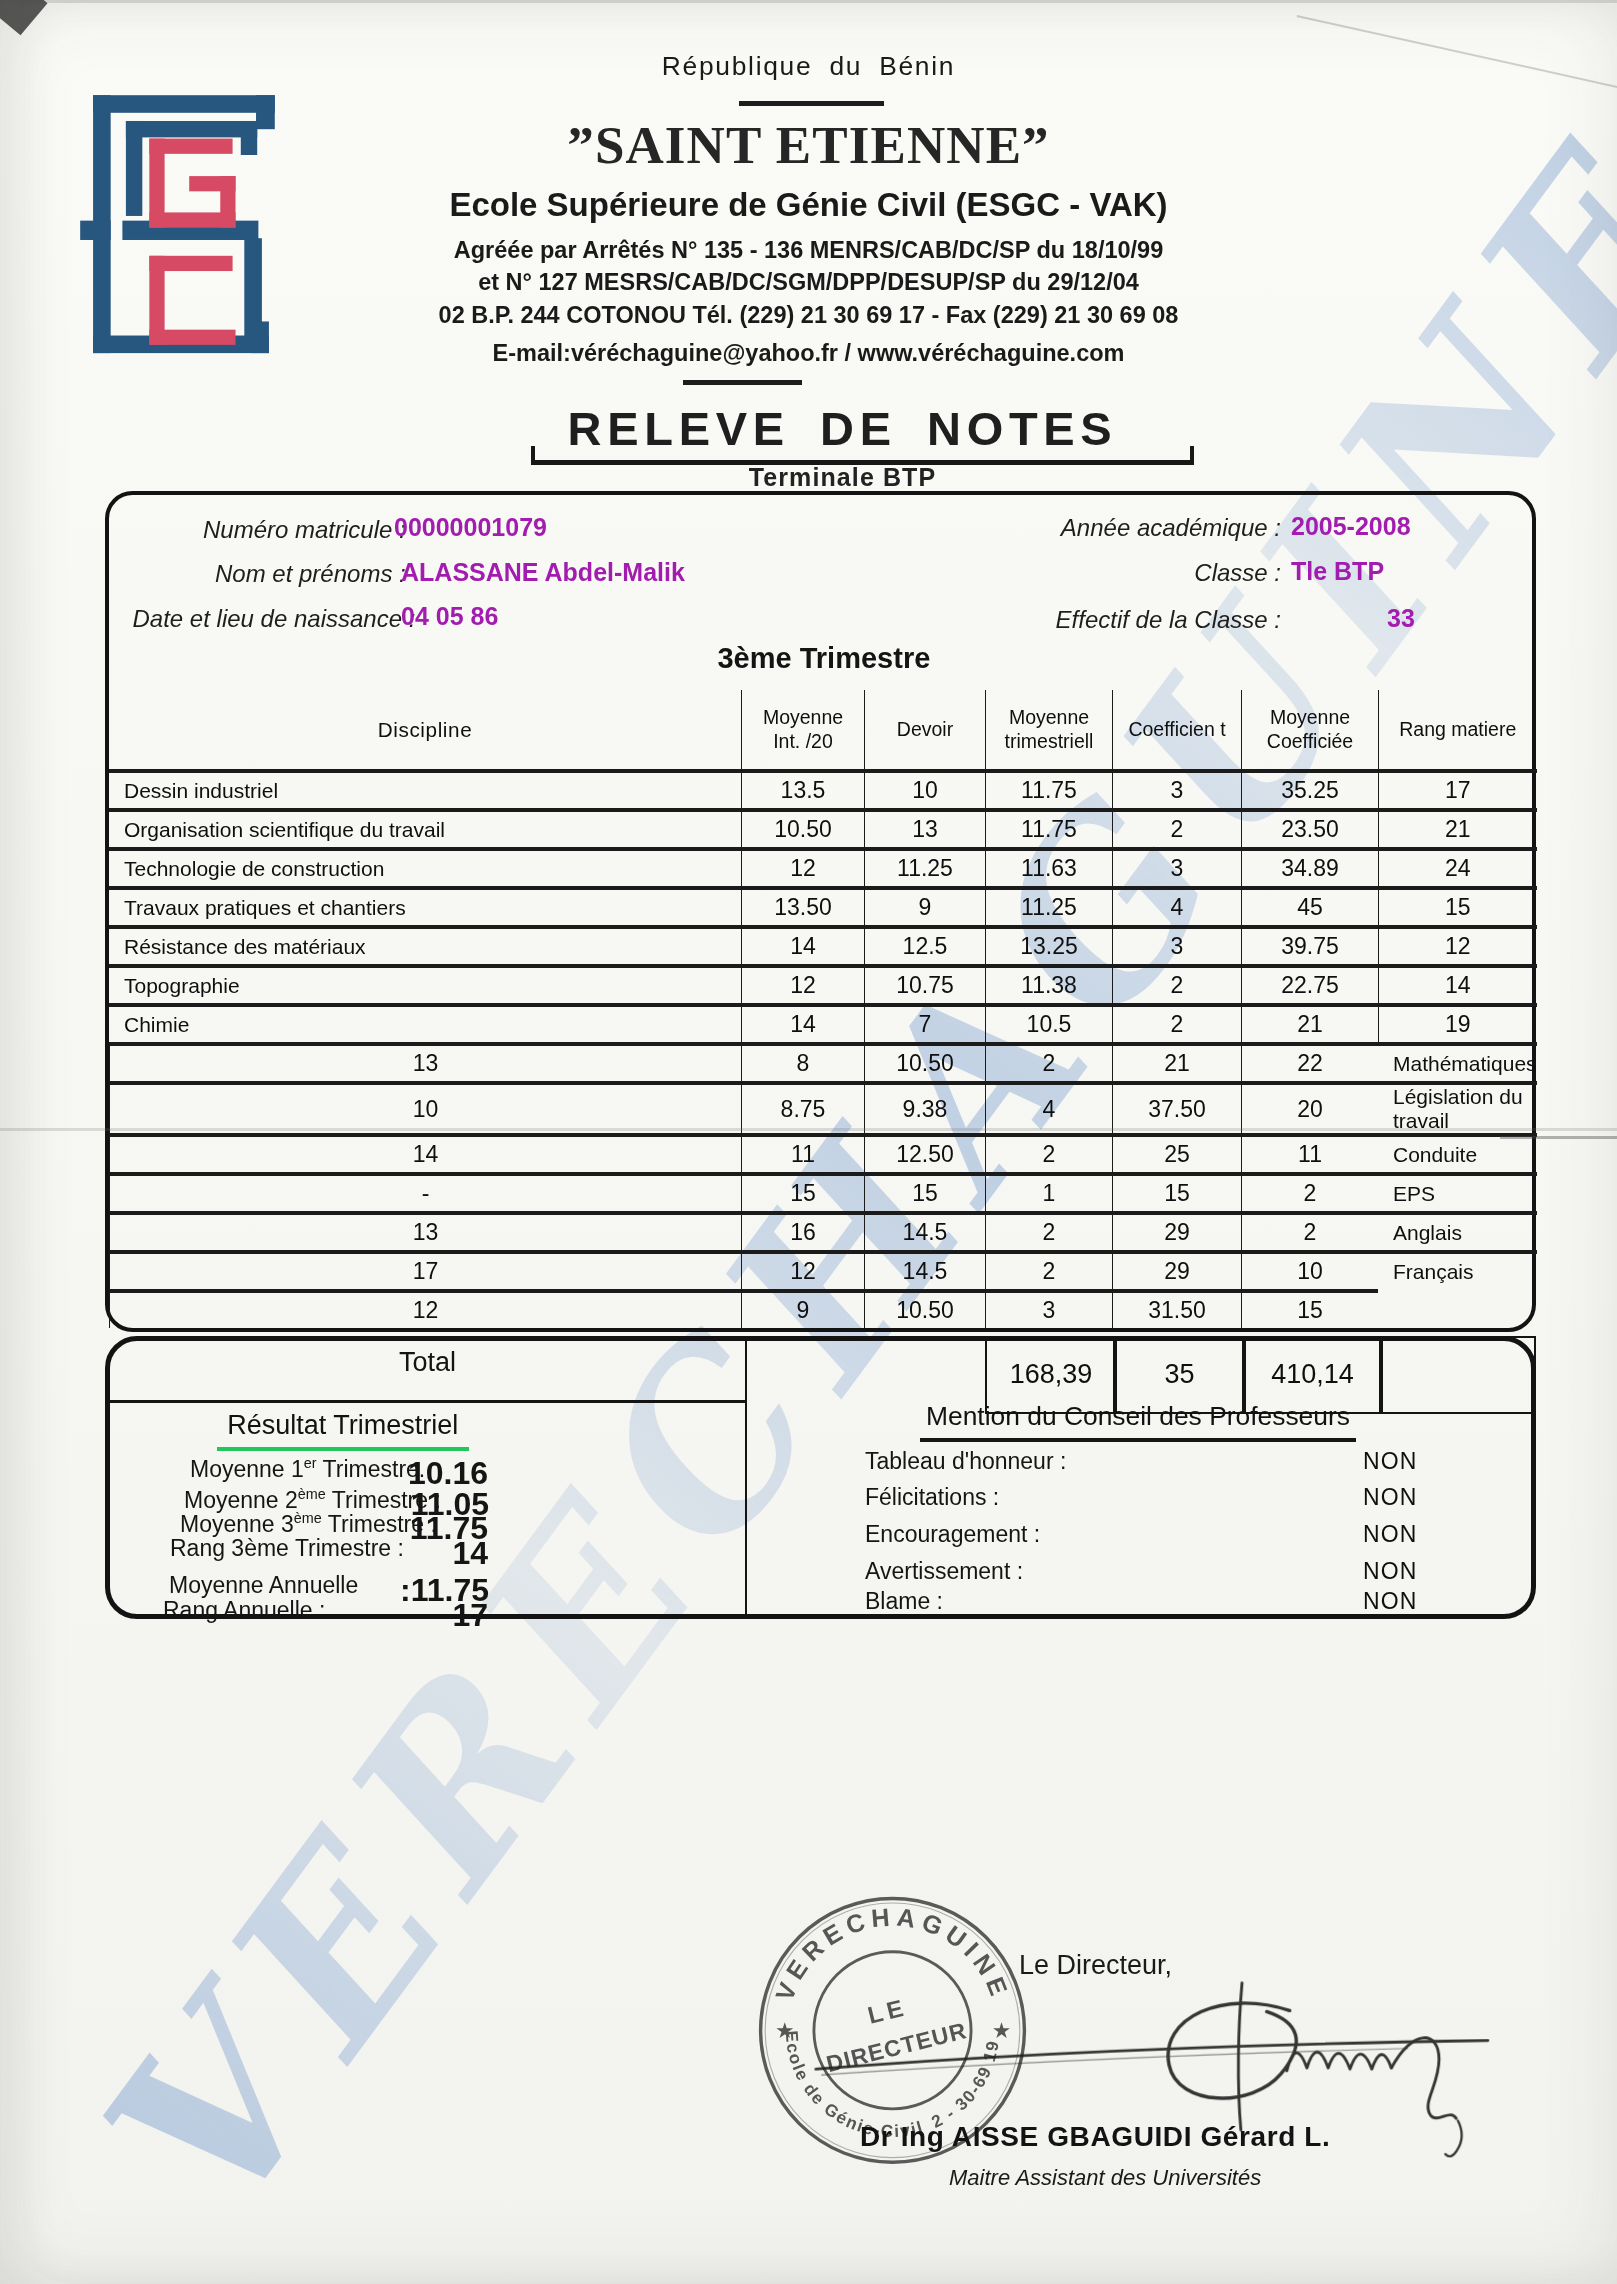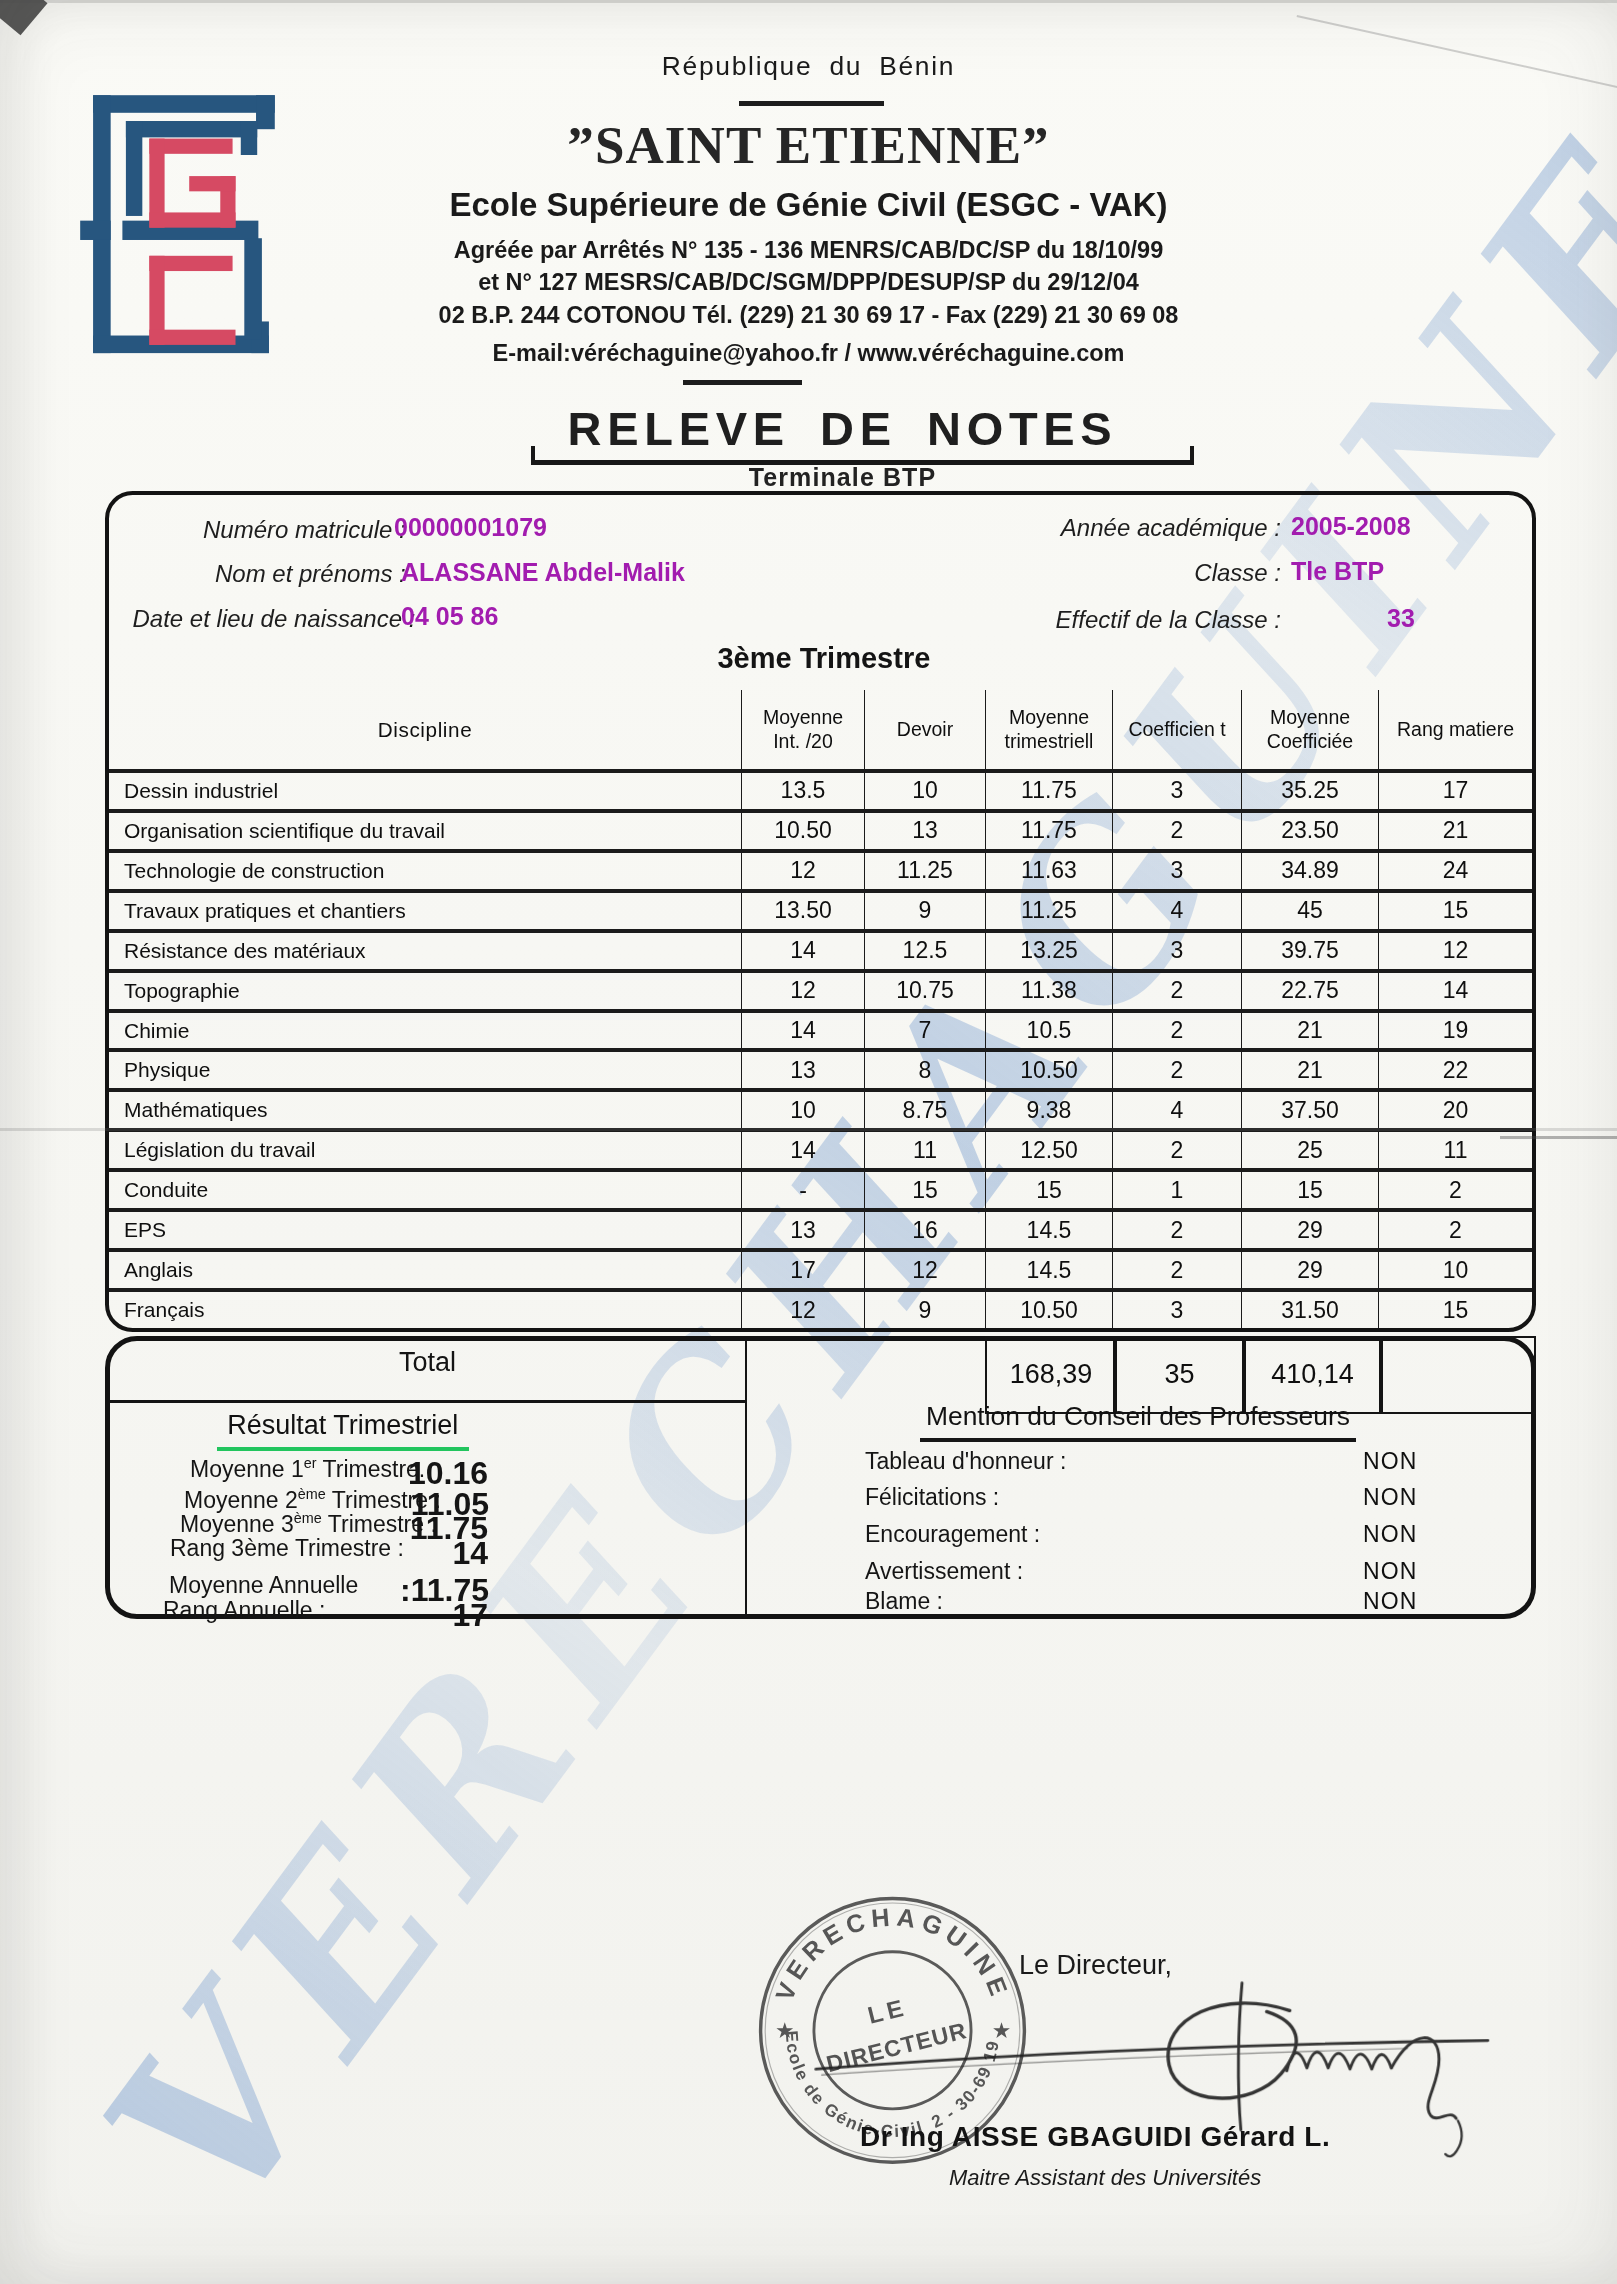--- a/index.html
+++ b/index.html
@@ -216,21 +216,20 @@
           <div class="cell val">2</div>
           <div class="cell val">22.75</div>
           <div class="cell val">14</div>
           <div class="cell disc">Chimie</div>
           <div class="cell val">14</div>
           <div class="cell val">7</div>
           <div class="cell val">10.5</div>
           <div class="cell val">2</div>
           <div class="cell val">21</div>
           <div class="cell val">19</div>
-          <div class="cell disc">Physique</div>
           <div class="cell val">13</div>
           <div class="cell val">8</div>
           <div class="cell val">10.50</div>
           <div class="cell val">2</div>
           <div class="cell val">21</div>
           <div class="cell val">22</div>
           <div class="cell disc">Mathématiques</div>
           <div class="cell val">10</div>
           <div class="cell val">8.75</div>
           <div class="cell val">9.38</div>

